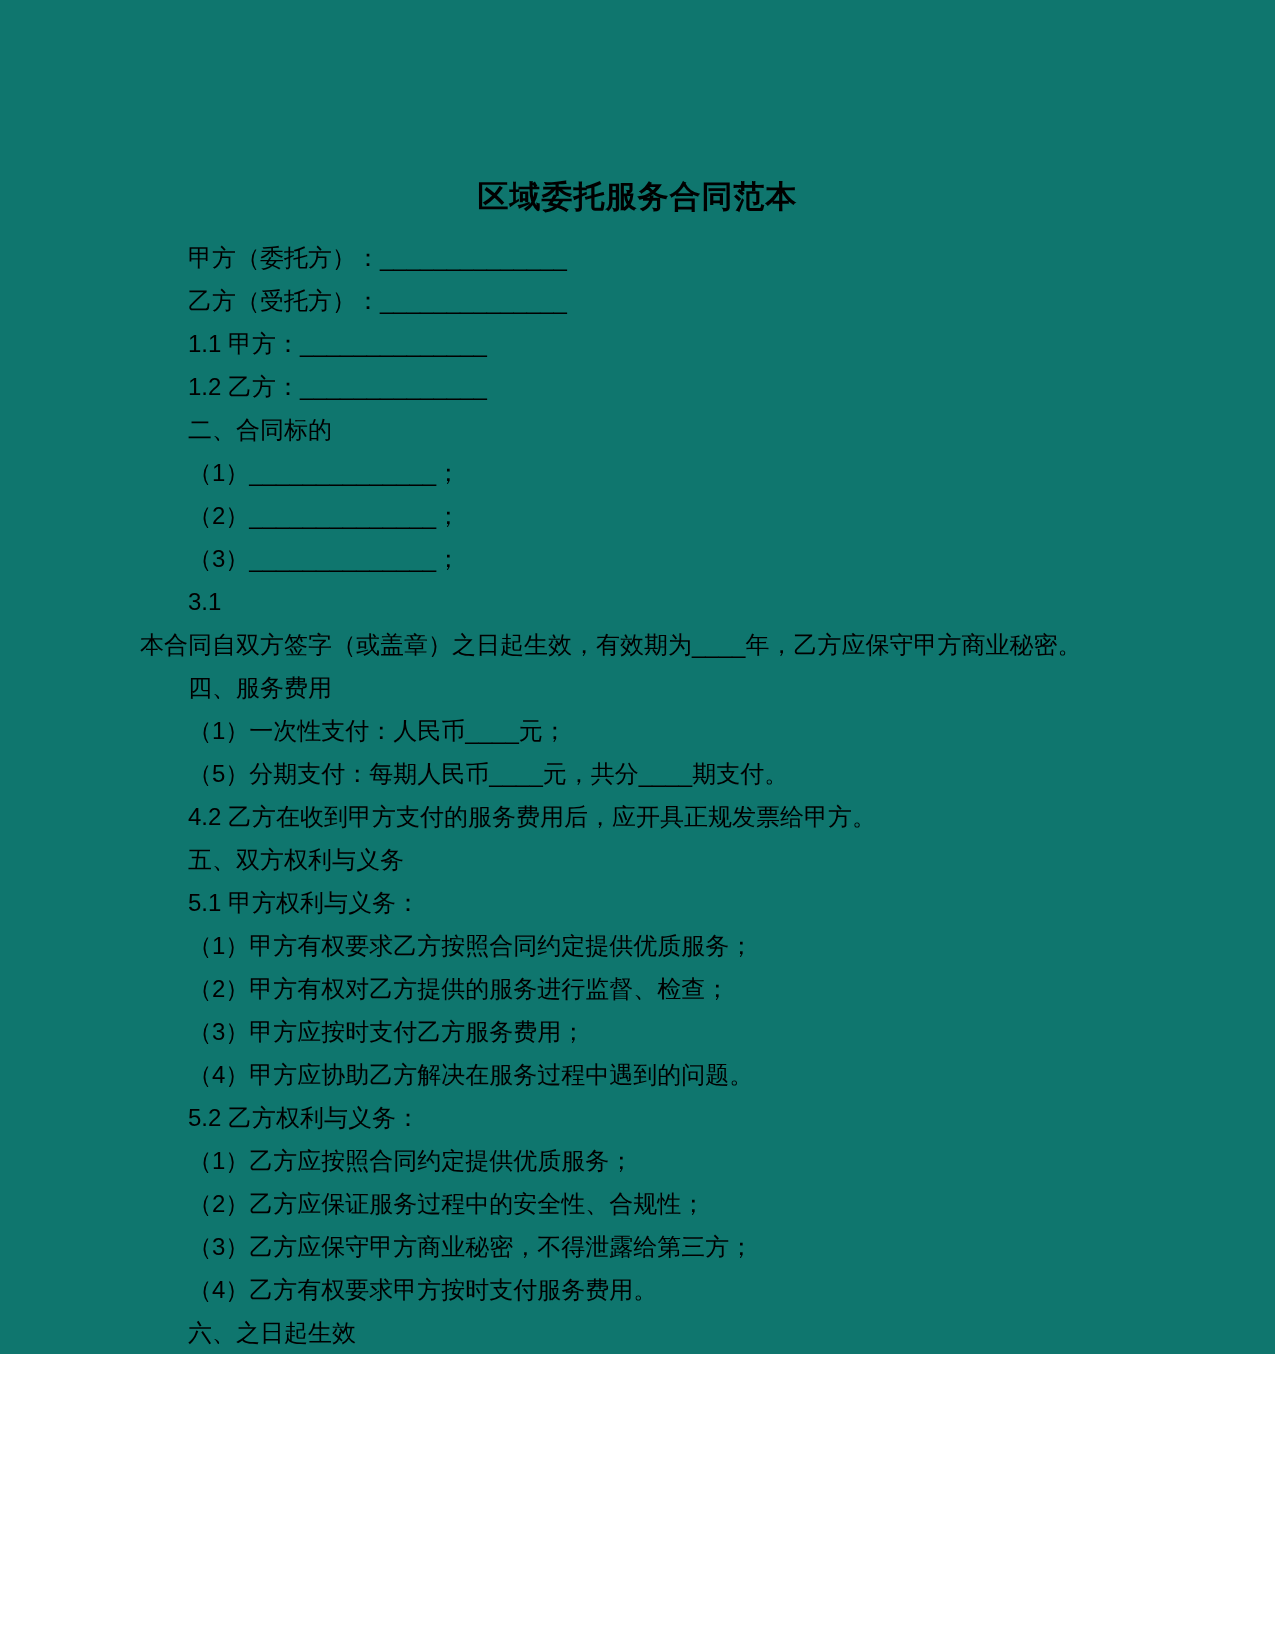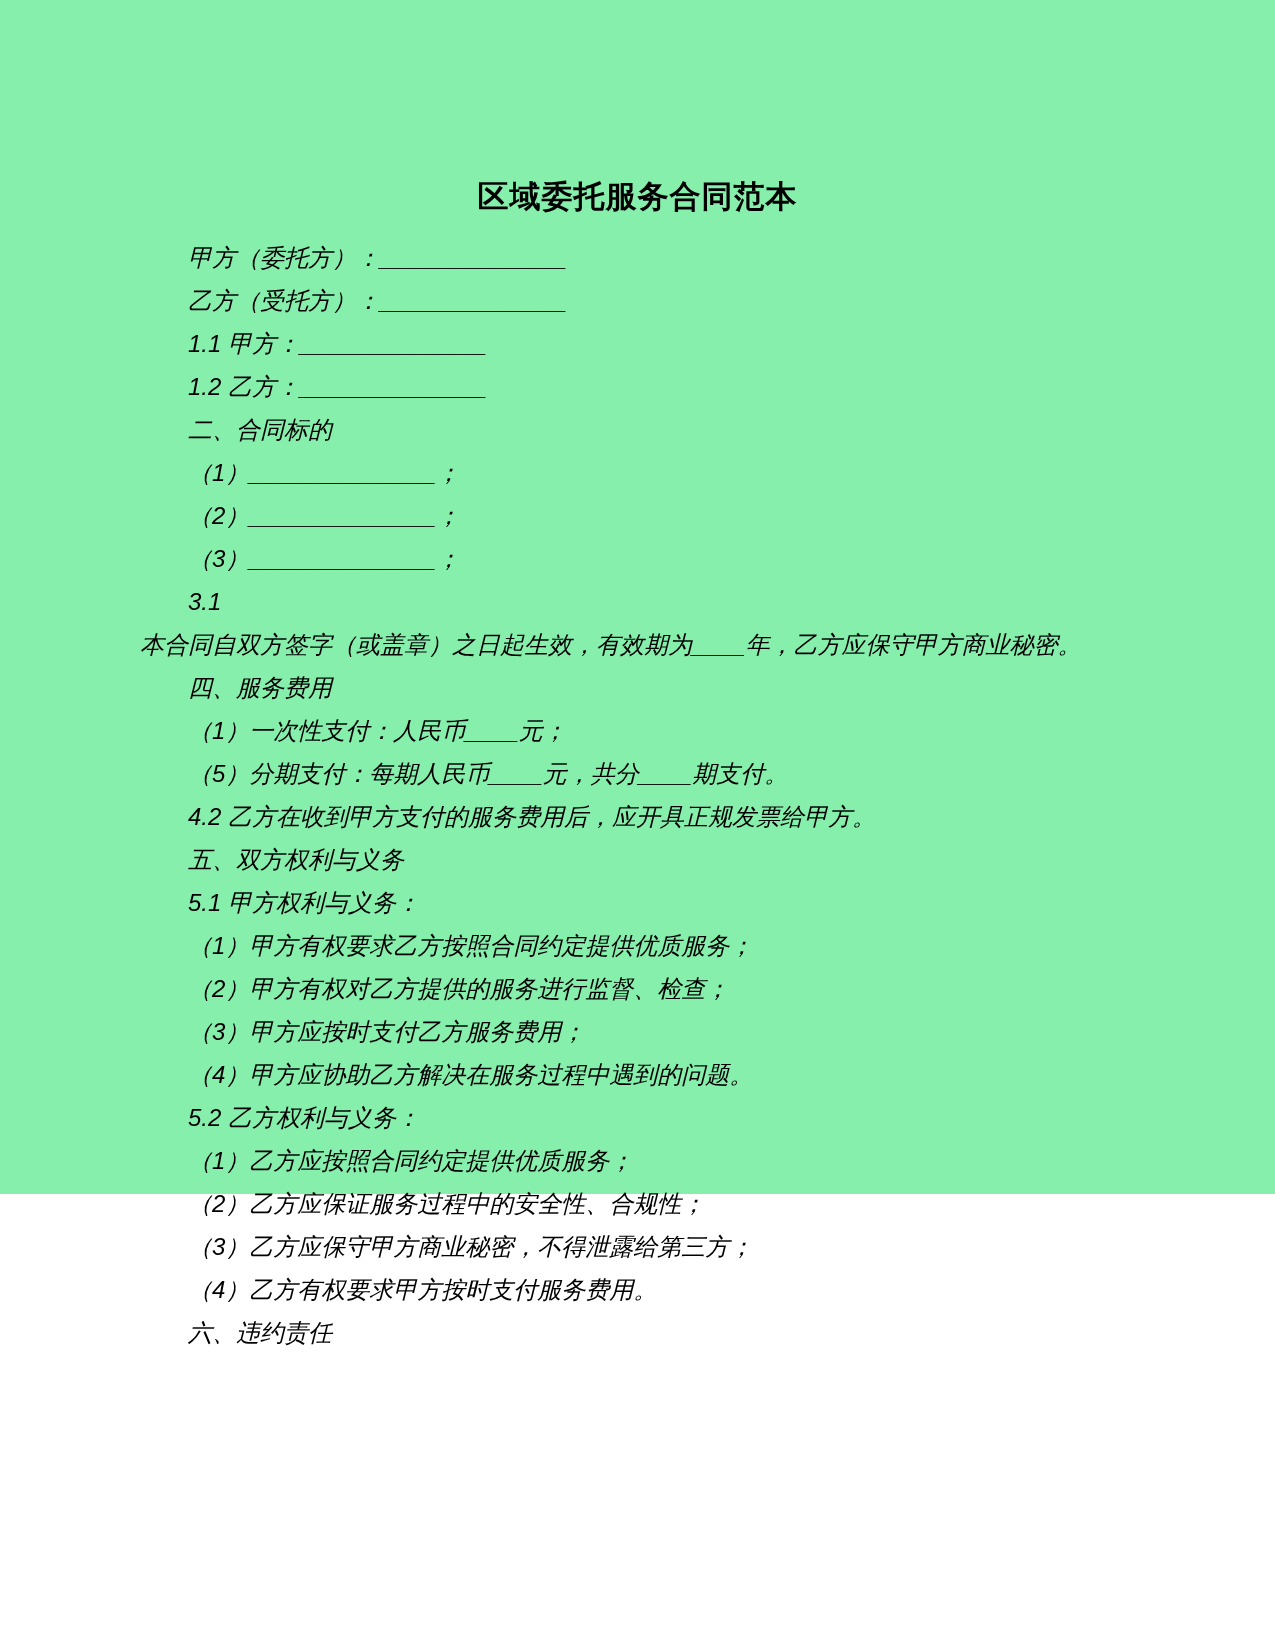--- a/index.html
+++ b/index.html
@@ -10,38 +10,37 @@
     width: 1275px;
     height: 1650px;
     background: #ffffff;
     color: #000000;
     font-family: "Liberation Sans", sans-serif;
     overflow: hidden;
   }
   .page {
     box-sizing: border-box;
     width: 1275px;
-    height: 1194px;
+    height: 1354px;
     padding: 176px 140px 12px 140px;
-    background: #86efac;
+    background: #0f766e;
   }
   .title {
     font-size: 31px;
     line-height: 42px;
     font-weight: 700;
     text-align: center;
     margin: 0 0 18px 0;
     letter-spacing: 1px;
   }
   .line {
     font-size: 24px;
     line-height: 43px;
     padding-left: 48px; 
     white-space: nowrap;
-    font-style: italic;
   }
   .line.flush {
     padding-left: 0;
     white-space: normal;
   }
 </style>
 </head>
 <body>
 
 <div class="page">
@@ -65,14 +64,14 @@
   <div class="line">5.1 甲方权利与义务：</div>
   <div class="line">（1）甲方有权要求乙方按照合同约定提供优质服务；</div>
   <div class="line">（2）甲方有权对乙方提供的服务进行监督、检查；</div>
   <div class="line">（3）甲方应按时支付乙方服务费用；</div>
   <div class="line">（4）甲方应协助乙方解决在服务过程中遇到的问题。</div>
   <div class="line">5.2 乙方权利与义务：</div>
   <div class="line">（1）乙方应按照合同约定提供优质服务；</div>
   <div class="line">（2）乙方应保证服务过程中的安全性、合规性；</div>
   <div class="line">（3）乙方应保守甲方商业秘密，不得泄露给第三方；</div>
   <div class="line">（4）乙方有权要求甲方按时支付服务费用。</div>
-  <div class="line">六、违约责任</div>
+  <div class="line">六、之日起生效</div>
 </div>
 
 </body></html>

